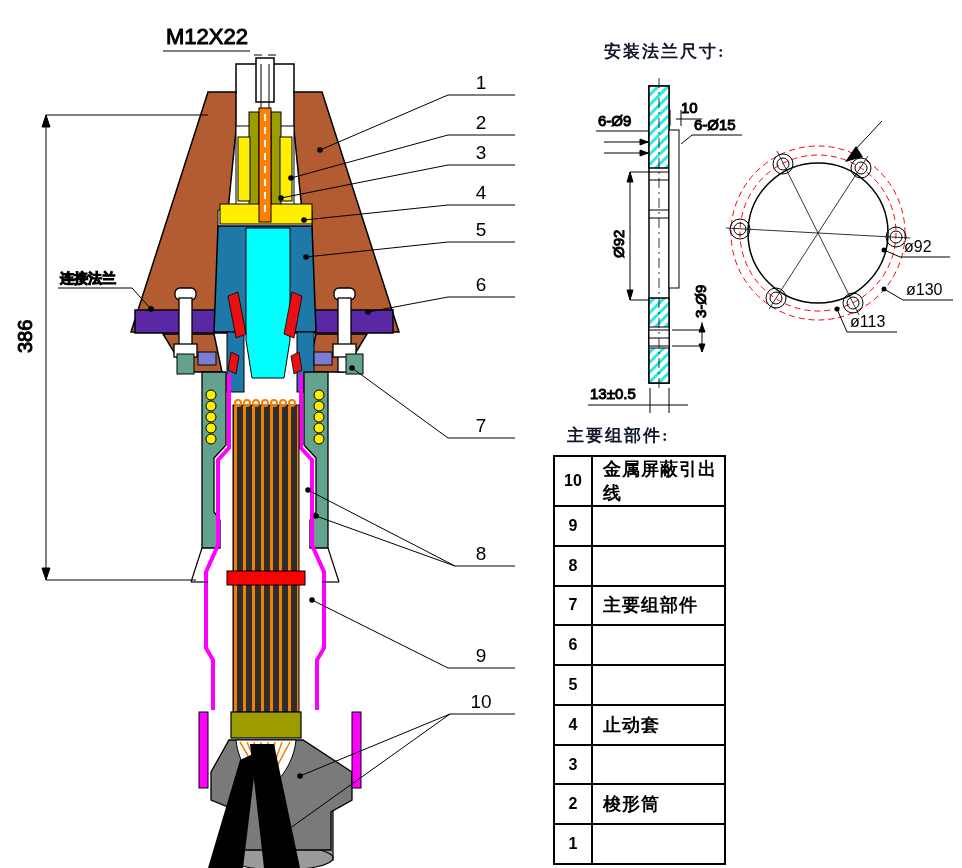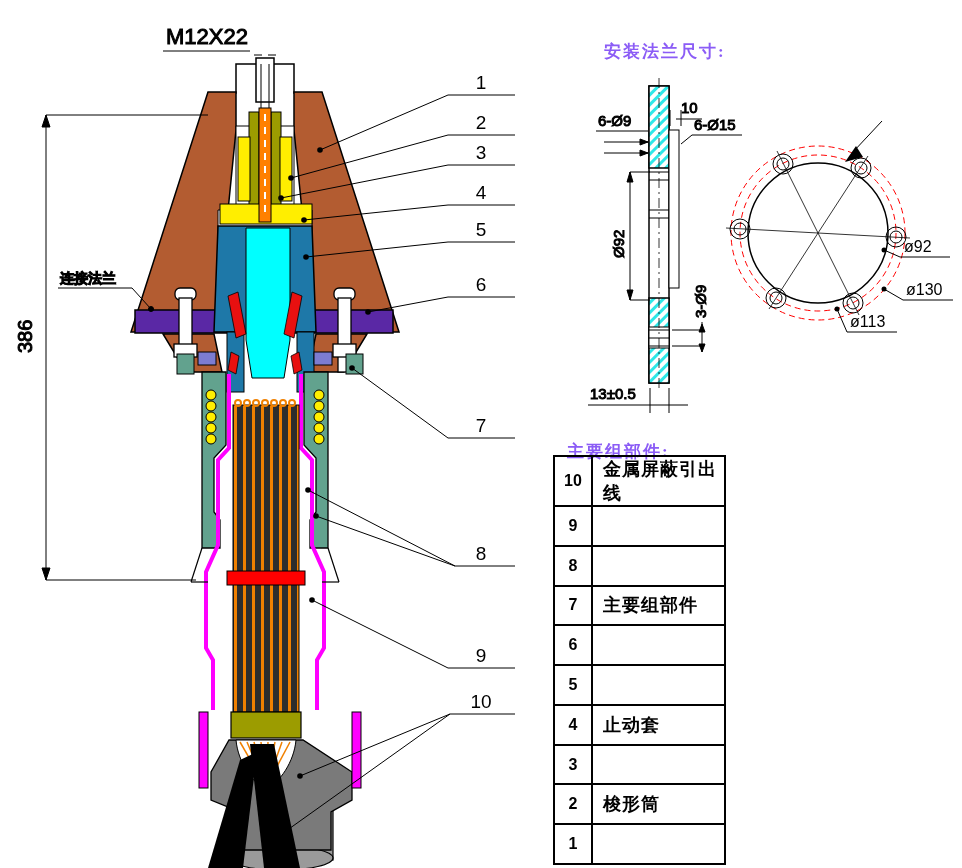--- a/index.html
+++ b/index.html
@@ -1,22 +1,22 @@
 <!DOCTYPE html>
 <html><head>
 <meta charset="utf-8">
 <style>
   html,body{margin:0;padding:0;background:#fff;}
   .canvas{position:relative;width:962px;height:868px;background:#ffffff;overflow:hidden;
           font-family:"Liberation Sans",sans-serif;}
   svg{position:absolute;left:0;top:0;}
   svg text{font-family:"Liberation Sans",sans-serif;fill:#000;}
-  .cjk-title{position:absolute;font-weight:bold;color:#8b5cf6;white-space:nowrap;font-family:Liberation Serif, serif;}
+  .cjk-title{position:absolute;font-weight:bold;color:#0f172a;white-space:nowrap;font-family:Liberation Serif, serif;}
   #flange-title{left:604px;top:40px;font-size:17px;letter-spacing:2px;}
-  #table-title{left:567px;top:440px;font-size:17px;letter-spacing:2px;}
+  #table-title{left:567px;top:424px;font-size:17px;letter-spacing:2px;}
   .ptable{position:absolute;left:553px;top:455px;width:173px;height:410px;
           border:2px solid #000;display:flex;flex-direction:column;box-sizing:border-box;}
   .prow{flex:1;display:flex;border-bottom:2px solid #000;}
   .prow:last-child{border-bottom:none;}
   .pnum{width:36px;border-right:2px solid #000;display:flex;align-items:center;justify-content:center;
         font-weight:bold;font-size:16px;}
   .pname{flex:1;display:flex;align-items:center;padding-left:10px;font-weight:bold;font-size:18px;
          letter-spacing:1px;}
 </style>
 </head>

